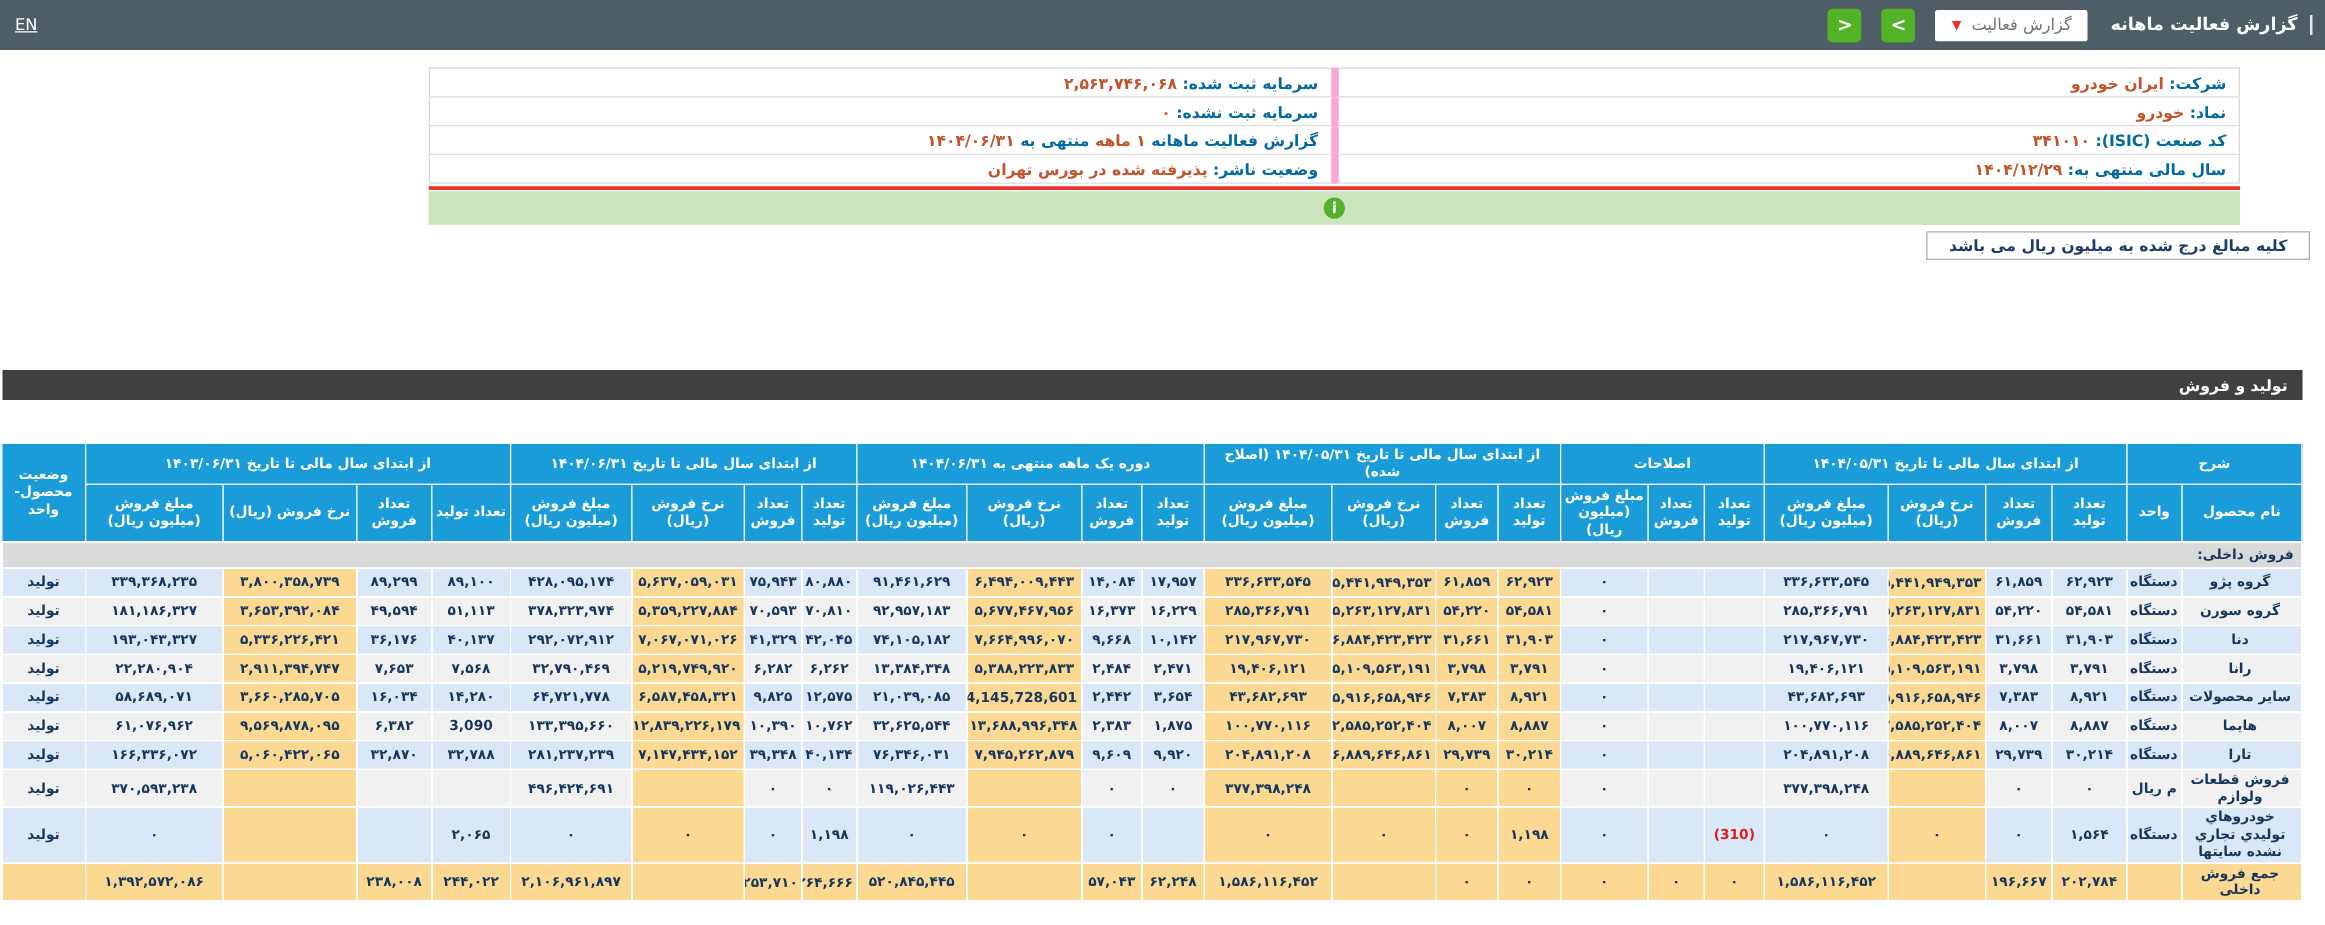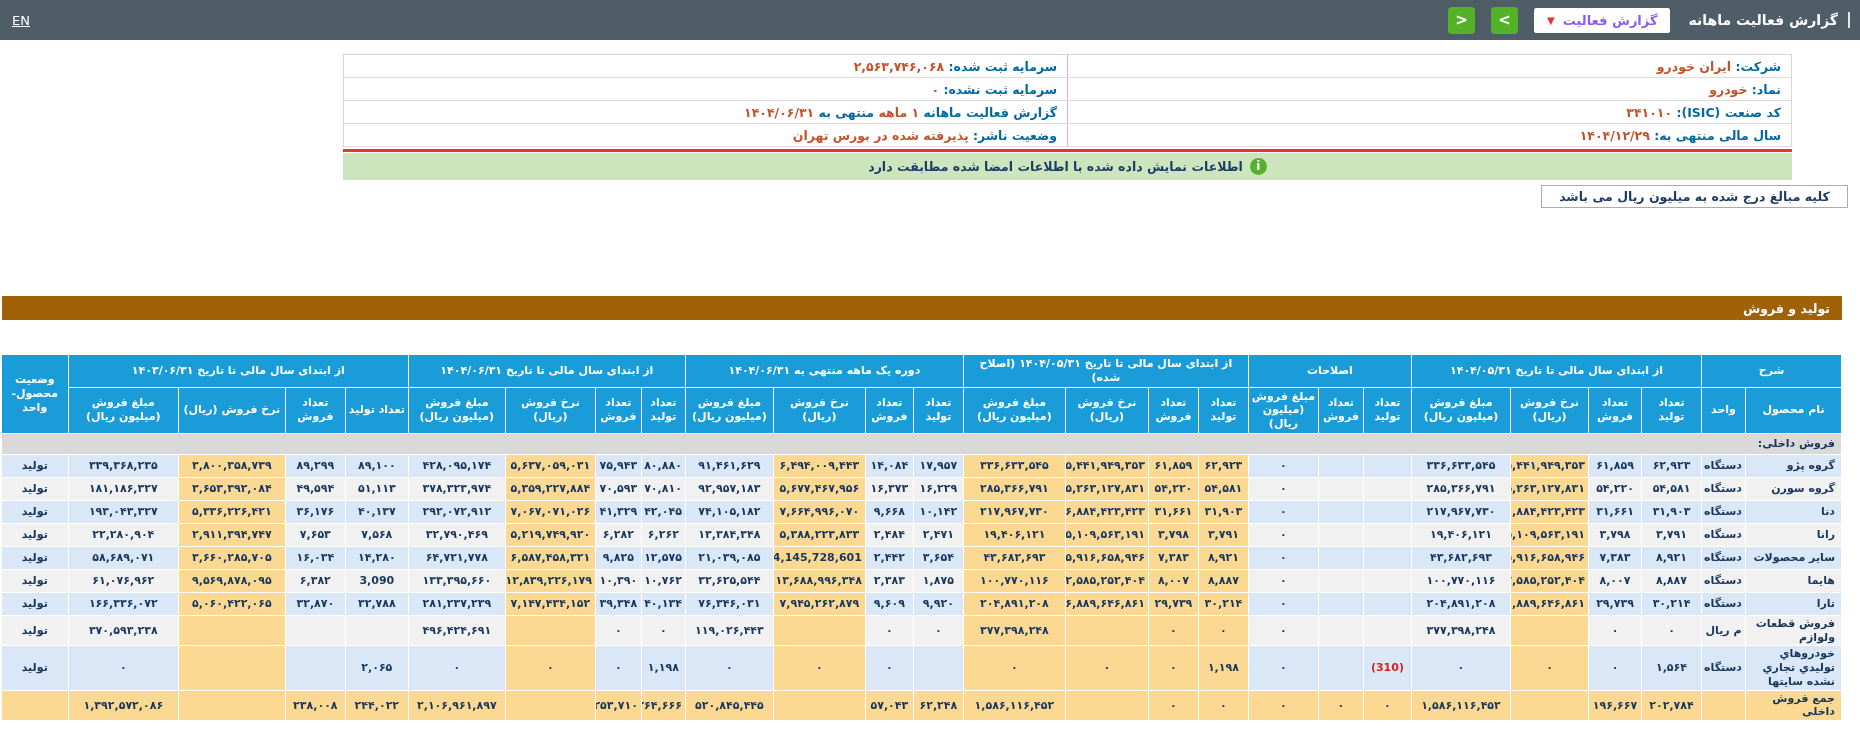--- a/index.html
+++ b/index.html
@@ -7,67 +7,67 @@
     font-family:"DejaVu Sans", sans-serif; direction:rtl; }
 
   
   .topbar { height:40px; background:#4e5d66; display:flex; align-items:center;
     justify-content:space-between; padding:0 10px 0 12px; }
   .topbar-right { display:flex; align-items:center; gap:10px; }
   .edge-mark { width:2px; height:16px; background:#fff; opacity:.85; }
   .topbar-title { color:#fff; font-size:14px; font-weight:bold; margin-left:8px; }
   .report-dropdown { background:#fff; border:1px solid #fff; border-radius:2px;
     display:flex; align-items:center; gap:8px; padding:4px 12px; cursor:pointer; }
-  .report-dropdown .dd-label { color:#8b5cf6; font-size:13px; font-weight:bold; }
+  .report-dropdown .dd-label { color:#737373; font-size:13px; font-weight:normal; }
   .report-dropdown .dd-caret { color:#e8342c; font-size:10px; }
   .nav-btn { width:27px; height:27px; background:#54b227; border:none; border-radius:4px;
     color:#fff; font-size:15px; font-weight:bold; line-height:27px; text-align:center;
     cursor:pointer; margin-right:6px; font-family:"DejaVu Sans", sans-serif; }
   .lang-link { color:#fff; font-size:13px; text-decoration:underline; cursor:pointer; }
 
   
   .content-wrap { margin:14px 68px 0 343px; }
   .info-table { width:100%; border-collapse:collapse; background:#fff;
     border:1px solid #d6d6d6; }
-  .info-table td { width:50%; border-bottom:1px solid #dcdcdc; border-left:1px solid #f9a8d4;
+  .info-table td { width:50%; border-bottom:1px solid #dcdcdc; border-left:6px solid #f9a8d4;
     padding:3px 10px; height:23px; font-size:12.5px; white-space:nowrap; }
   .info-table td:last-child { border-left:none; }
   .seg-label { color:#0369a1; font-weight:bold; }
   .seg-value { color:#c2532b; font-weight:bold; }
 
   .red-line { height:3px; background:#e8342c; margin-top:2px; }
   .green-notice { background:#cde5bd; height:27px; display:flex; align-items:center;
     justify-content:center; gap:7px; margin-top:1px; }
   .green-notice .txt { color:#1f3c68; font-size:12.5px; font-weight:bold; }
   .info-icon { width:17px; height:17px; border-radius:50%; background:#55b02e; color:#fff;
     font-size:12px; font-weight:bold; text-align:center; line-height:17px; flex:0 0 17px; }
 
   .million-note { width:307px; margin:5px 12px 0 auto; background:#fff;
     border:1px solid #ababab; text-align:center; padding:3px 8px;
     color:#1f3c68; font-size:12.5px; font-weight:bold; }
 
   
   .section-area { margin:88px 18px 0 2px; }
-  .section-bar { background:#a16207; color:#fff; font-size:12.5px; font-weight:bold;
+  .section-bar { background:#404040; color:#fff; font-size:12.5px; font-weight:bold;
     padding:4px 12px; height:24px; line-height:17px; }
   .section-sub { background:#fff; border:1px solid #e4e4e4; border-top:none;
     color:#1f3c68; font-size:12px; font-weight:bold; padding:4px 12px; height:24px; }
 
   
   .table-wrap { margin:34px 18px 0 2px; }
   table.data { width:1840px; border-collapse:collapse; table-layout:fixed;
     font-size:11px; color:#17365d; font-weight:bold; direction:rtl;
     border:1px solid #c3cfdb; }
   table.data th { background:#1a9cd9; color:#fff; border:1px solid #fff;
     font-size:11px; font-weight:bold; padding:2px 2px; line-height:1.25; }
   table.data thead tr.grp th { height:25px; }
   table.data thead tr.sub th { height:46px; }
   table.data td { border:1px solid #fff; padding:1px 3px; height:23px;
     text-align:center; white-space:nowrap; overflow:hidden; }
-  table.data td.name { text-align:right; padding-right:6px; white-space:normal; line-height:1.25; }
+  table.data td.name { padding-right:6px; white-space:normal; line-height:1.25; }
   table.data td.status { text-align:center; }
   tr.row-odd td { background:#d9e7f6; }
   tr.row-even td { background:#f1f1f1; }
   tr.row-odd td.y, tr.row-even td.y { background:#fbd993; }
   tr.section-row td { background:#d9d9d9; text-align:right; padding-right:6px; height:21px; }
   tr.total-row td { background:#fbd993; }
   td.neg { color:#e01e1e; }
 </style>
 </head>
 <body>
@@ -106,21 +106,20 @@
           <td><span class="seg-label">سال مالی منتهی به: </span><span class="seg-value">۱۴۰۴/۱۲/۲۹</span></td>
           <td><span class="seg-label">وضعیت ناشر: </span><span class="seg-value">پذیرفته شده در بورس تهران</span></td>
         </tr>
       </tbody>
   </table>
 
   <div class="red-line"></div>
 
   <div class="green-notice">
     <span class="info-icon">i</span>
-    <span class="txt">اطلاعات نمایش داده شده با اطلاعات امضا شده مطابقت دارد</span>
   </div>
 </div>
 
 <div class="million-note">کلیه مبالغ درج شده به میلیون ریال می باشد</div>
 
 <div class="section-area">
   <div class="section-bar">تولید و فروش</div>
 </div>
 
 <div class="table-wrap">

